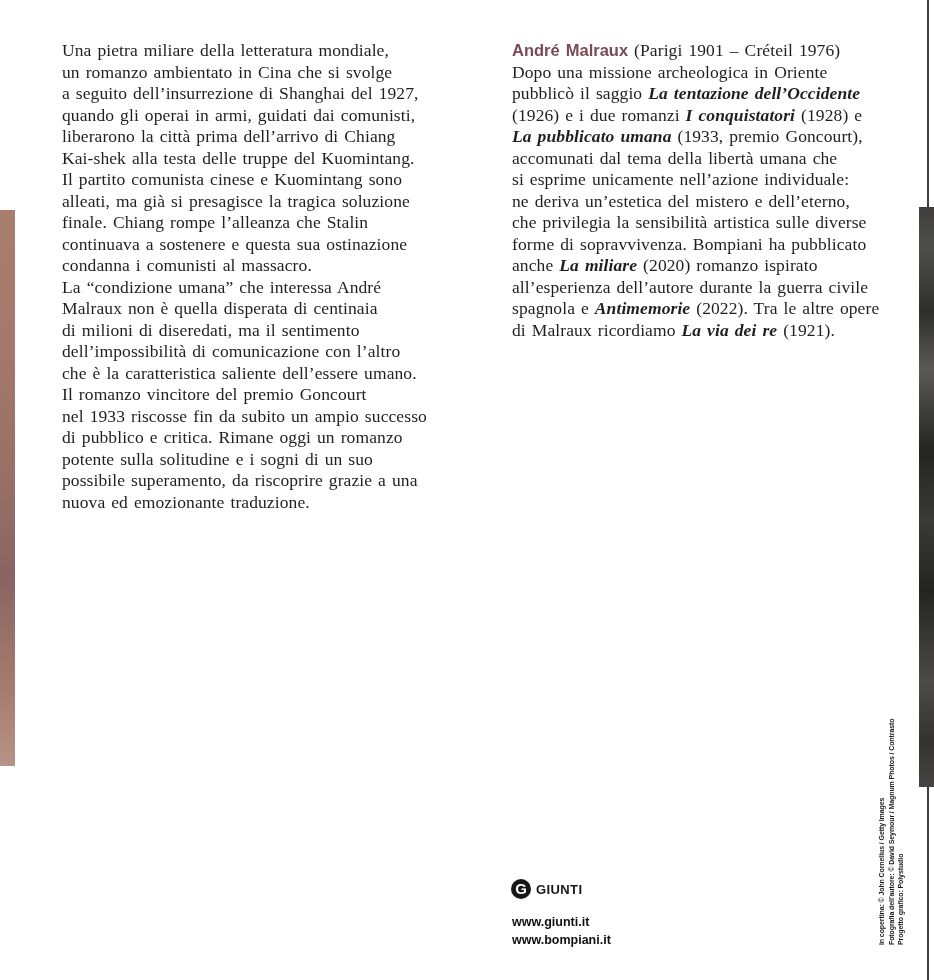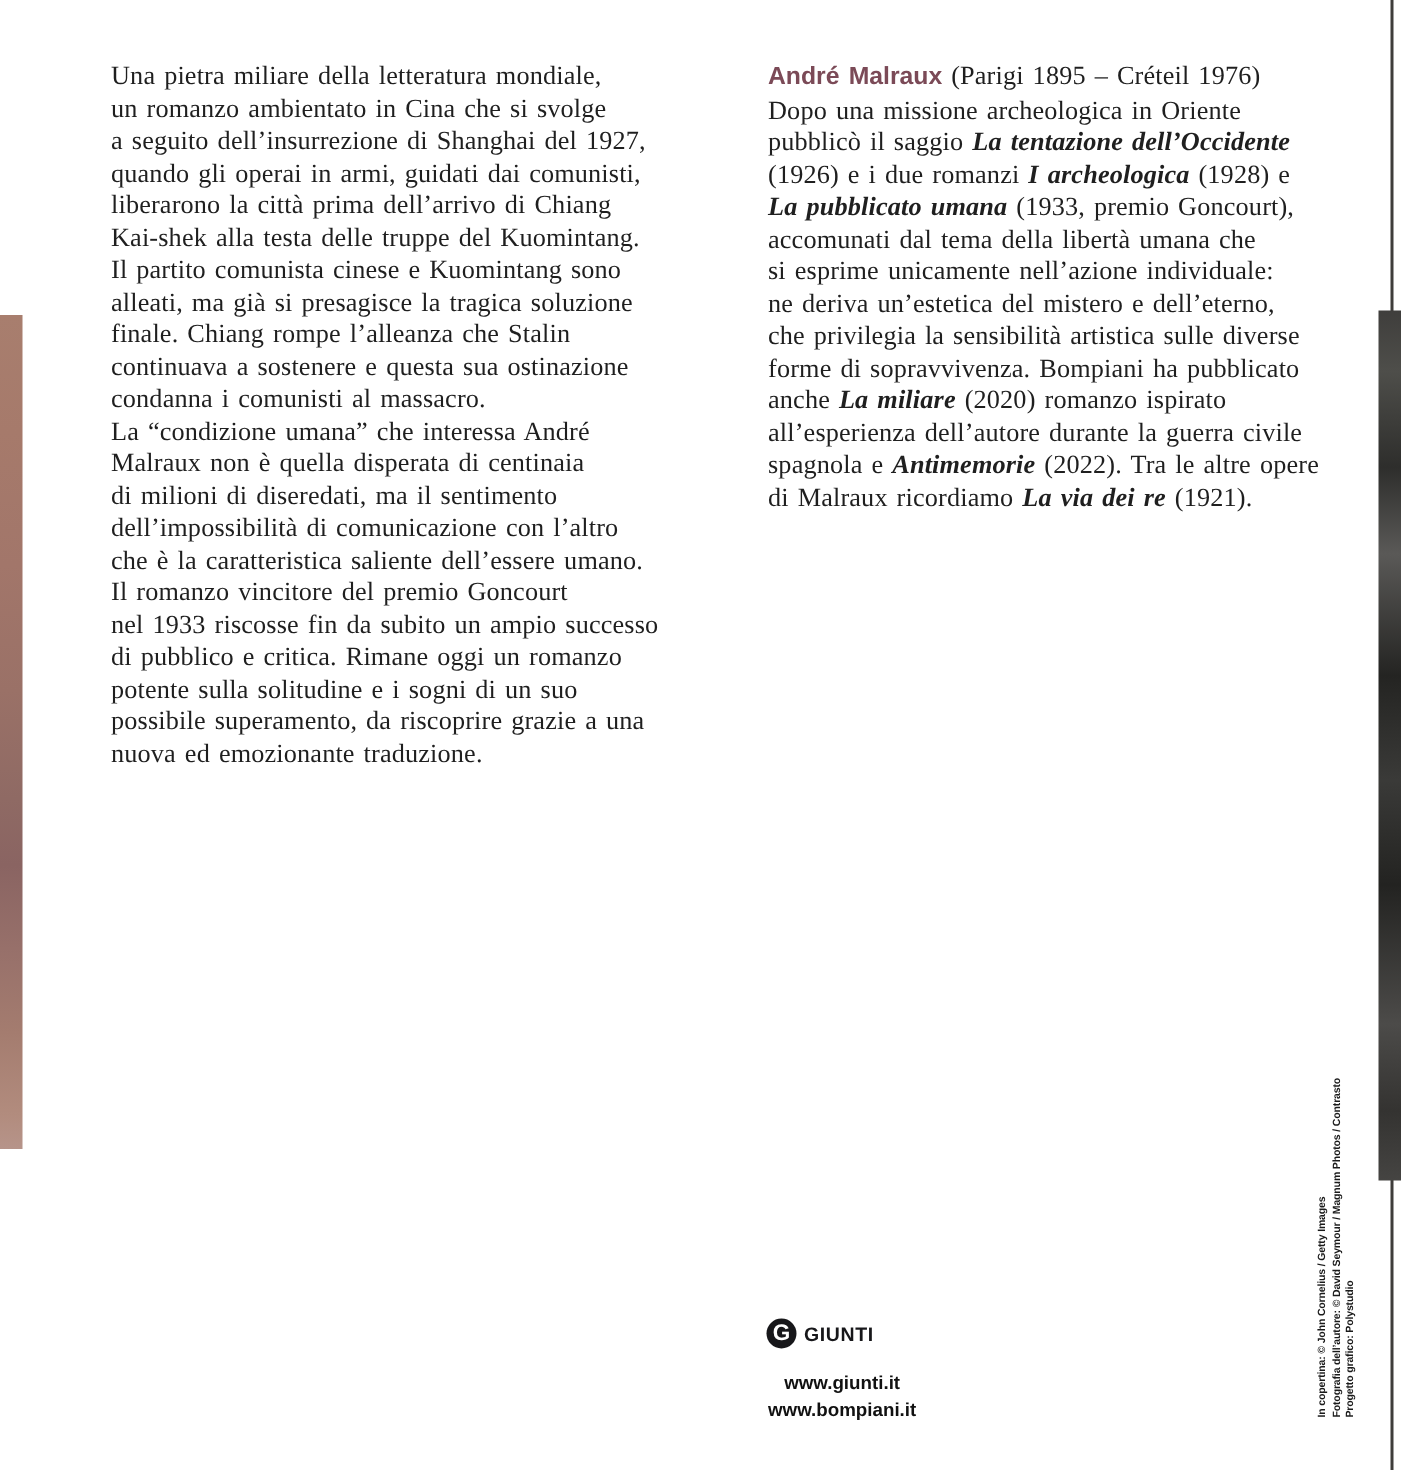--- a/index.html
+++ b/index.html
@@ -36,21 +36,21 @@
 
   
   .col {
     position: absolute; top: 40px;
     font-size: 17.5px; line-height: 21.5px;
     color: #1f1f1f;
     white-space: pre;
     letter-spacing: 0.1px;
     word-spacing: 1.5px;
   }
-  .col-left  { left: 74px;  width: 400px; }
+  .col-left  { left: 62px;  width: 400px; }
   .col-right { left: 512px; width: 410px; }
   .col .it { font-style: italic; font-weight: bold; }
   .col .author {
     font-family: "Liberation Sans", sans-serif;
     font-weight: bold;
     font-size: 16.5px;
     color: #7b4a57;
     letter-spacing: 0;
   }
 
@@ -73,21 +73,21 @@
     font-family: "Liberation Sans", sans-serif;
     font-weight: bold; font-size: 13px;
     color: #17171a; letter-spacing: 0.4px;
   }
   .urls {
     position: absolute; left: 512px; top: 913px;
     font-family: "Liberation Sans", sans-serif;
     font-weight: bold; font-size: 12.5px; line-height: 18px;
     color: #111111;
   }
-  .urls a { color: #111111; text-decoration: none; display: block; text-align: center; }
+  .urls a { color: #111111; text-decoration: none; display: block; }
 
   
   .credits {
     position: absolute; left: 877px; top: 945px;
     width: 260px;
     transform: rotate(-90deg);
     transform-origin: 0 0;
     font-family: "Liberation Sans", sans-serif;
     font-weight: bold; font-size: 7px; line-height: 9.5px;
     letter-spacing: -0.1px;
@@ -121,24 +121,24 @@
 di milioni di diseredati, ma il sentimento
 dell’impossibilità di comunicazione con l’altro
 che è la caratteristica saliente dell’essere umano.
 Il romanzo vincitore del premio Goncourt
 nel 1933 riscosse fin da subito un ampio successo
 di pubblico e critica. Rimane oggi un romanzo
 potente sulla solitudine e i sogni di un suo
 possibile superamento, da riscoprire grazie a una
 nuova ed emozionante traduzione.</div>
 
-  <div class="col col-right"><span class="author">André Malraux</span><span> (Parigi 1895 – Créteil 1976)
+  <div class="col col-right"><span class="author">André Malraux</span><span> (Parigi 1901 – Créteil 1976)
 Dopo una missione archeologica in Oriente
 pubblicò il saggio </span><span class="it">La tentazione dell’Occidente</span><span>
-(1926) e i due romanzi </span><span class="it">I archeologica</span><span> (1928) e
+(1926) e i due romanzi </span><span class="it">I conquistatori</span><span> (1928) e
 </span><span class="it">La pubblicato umana</span><span> (1933, premio Goncourt),
 accomunati dal tema della libertà umana che
 si esprime unicamente nell’azione individuale:
 ne deriva un’estetica del mistero e dell’eterno,
 che privilegia la sensibilità artistica sulle diverse
 forme di sopravvivenza. Bompiani ha pubblicato
 anche </span><span class="it">La miliare</span><span> (2020) romanzo ispirato
 all’esperienza dell’autore durante la guerra civile
 spagnola e </span><span class="it">Antimemorie</span><span> (2022). Tra le altre opere
 di Malraux ricordiamo </span><span class="it">La via dei re</span><span> (1921).</span></div>

